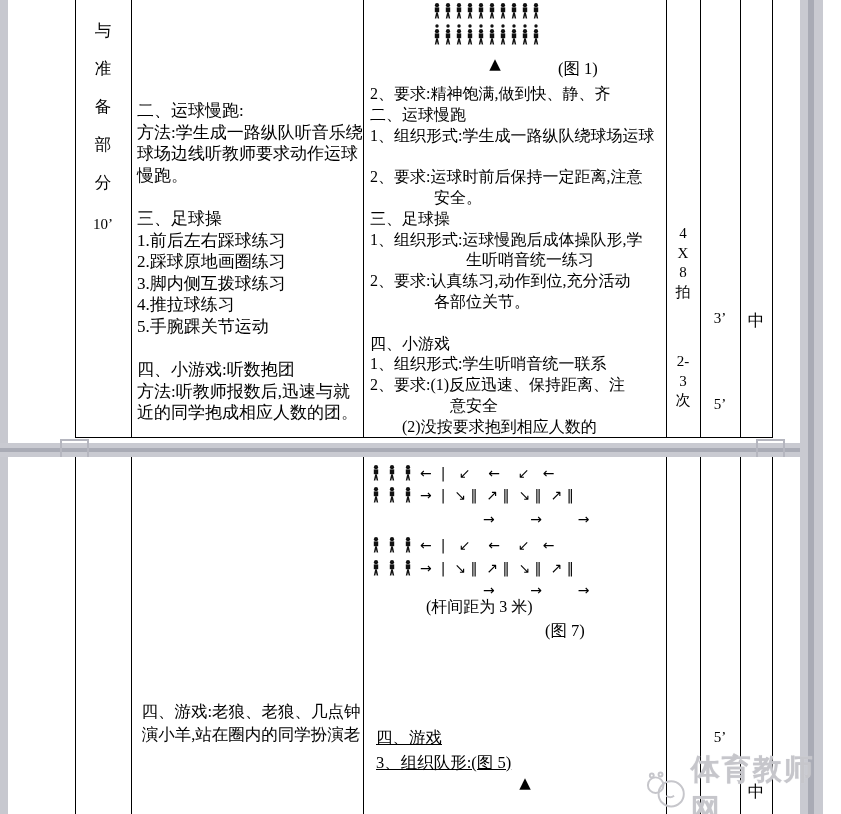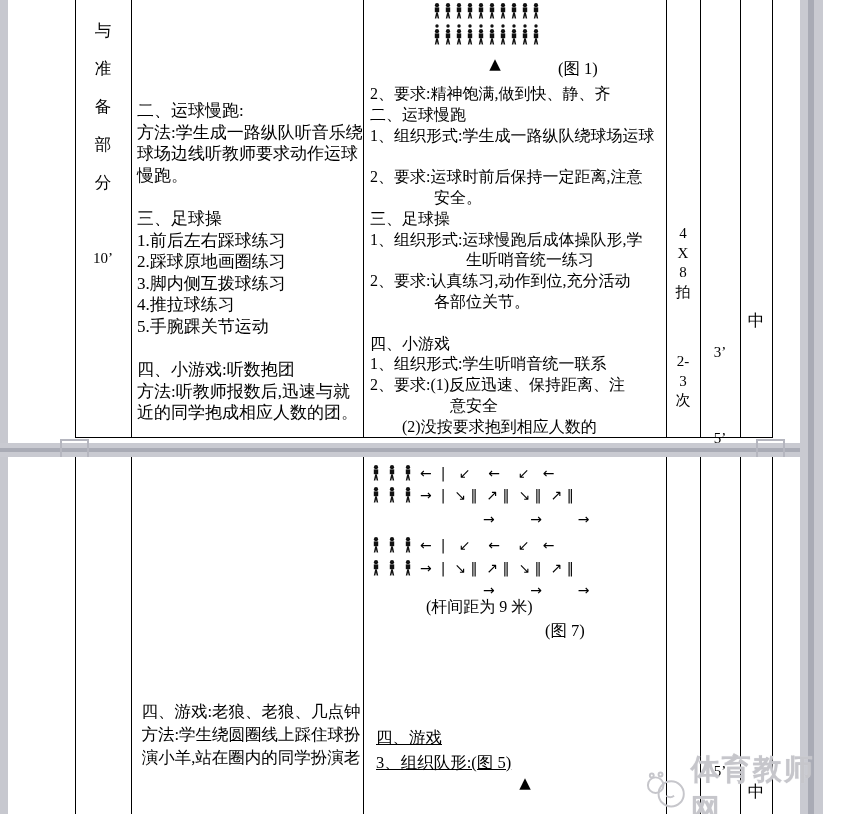--- a/index.html
+++ b/index.html
@@ -21,21 +21,21 @@
   .vline{position:absolute;top:0;width:1px;background:#000;}
   .hline{position:absolute;height:1px;background:#000;}
 
   .tl{position:absolute;white-space:pre;}
   .lines165 .line{height:21.6px;line-height:21.6px;font-size:17px;white-space:pre;}
   .lines16  .line{height:20.8px;line-height:20.8px;font-size:16px;white-space:pre;}
   .lines23  .line{height:23px;line-height:23px;font-size:16.5px;white-space:pre;}
   .lines25  .line{height:25px;line-height:25px;font-size:16.5px;white-space:pre;}
   .phase-char{height:38px;line-height:38px;text-align:center;font-size:16.5px;}
   .beat{height:19.5px;line-height:19.5px;text-align:center;font-size:15px;}
-  .small-num{font-size:15px;text-align:center;margin-top:34px;}
+  .small-num{font-size:15px;text-align:center;}
   .center{text-align:center;}
 
   .frow{display:flex;gap:1px;align-items:flex-end;}
   .fig1{position:absolute;left:424px;top:3px;width:170px;}
   .fig1 .frow + .frow{margin-top:5px;}
 
   .fig4{position:absolute;left:363px;top:0;width:300px;height:180px;}
   .drow{position:absolute;display:flex;align-items:center;white-space:pre;
         font-family:"DejaVu Sans",sans-serif;font-size:14px;}
   .drow .ppl{display:flex;gap:6px;margin-right:7px;}
@@ -390,24 +390,24 @@
               <g fill="#111">
                 <g transform="translate(0,0)">
                   <circle cx="5" cy="2.2" r="2.1"></circle>
                   <rect x="2.8" y="4.4" width="4.4" height="4.8"></rect>
                   <path d="M2.8 15.6 L4.2 9.2 H5.8 L7.2 15.6 H5.7 L5 12.4 L4.3 15.6 Z"></path>
                 </g>
               </g>
             </svg></div><span>→  |  ↘ ‖  ↗ ‖  ↘ ‖  ↗ ‖</span></div>
         <div class="drow noppl" style="top: 125px;"><span>→        →        →</span></div>
       </div>
-    <div class="tl" style="left:418px;top:140px;font-size:16px;">(杆间距为 9 米)</div>
+    <div class="tl" style="left:418px;top:140px;font-size:16px;">(杆间距为 3 米)</div>
     <div class="tl" style="left:537px;top:163px;font-size:16.5px;">(图 7)</div>
 
-    <div class="tl lines23" id="p2c2" style="left:129px;top:243px;width:228px;text-align:center;"><div class="line">四、游戏:老狼、老狼、几点钟</div><div class="line">方法:学生绕圆圈线上踩住球扮</div><div class="line">演小羊,站在圈内的同学扮演老</div></div>
+    <div class="tl lines23" id="p2c2" style="left:129px;top:243px;width:228px;text-align:center;"><div class="line">四、游戏:老狼、老狼、几点钟</div><div class="line">演小羊,站在圈内的同学扮演老</div></div>
 
     <div class="tl lines25" id="p2c3" style="left:368px;top:268px;width:290px;text-decoration:underline;"><div class="line">四、游戏</div><div class="line">3、组织队形:(图 5)</div></div>
     <div class="tl pointer" style="left:505px;top:317px;width:24px;text-align:center;">▲</div>
 
     <div class="tl small-num" style="left:692px;top:272px;width:40px;">5’</div>
     <div class="tl center" style="left:732px;top:324px;width:32px;font-size:16.5px;">中</div>
   </div>
 
   <div class="sliver"></div>
   <div class="vband">

